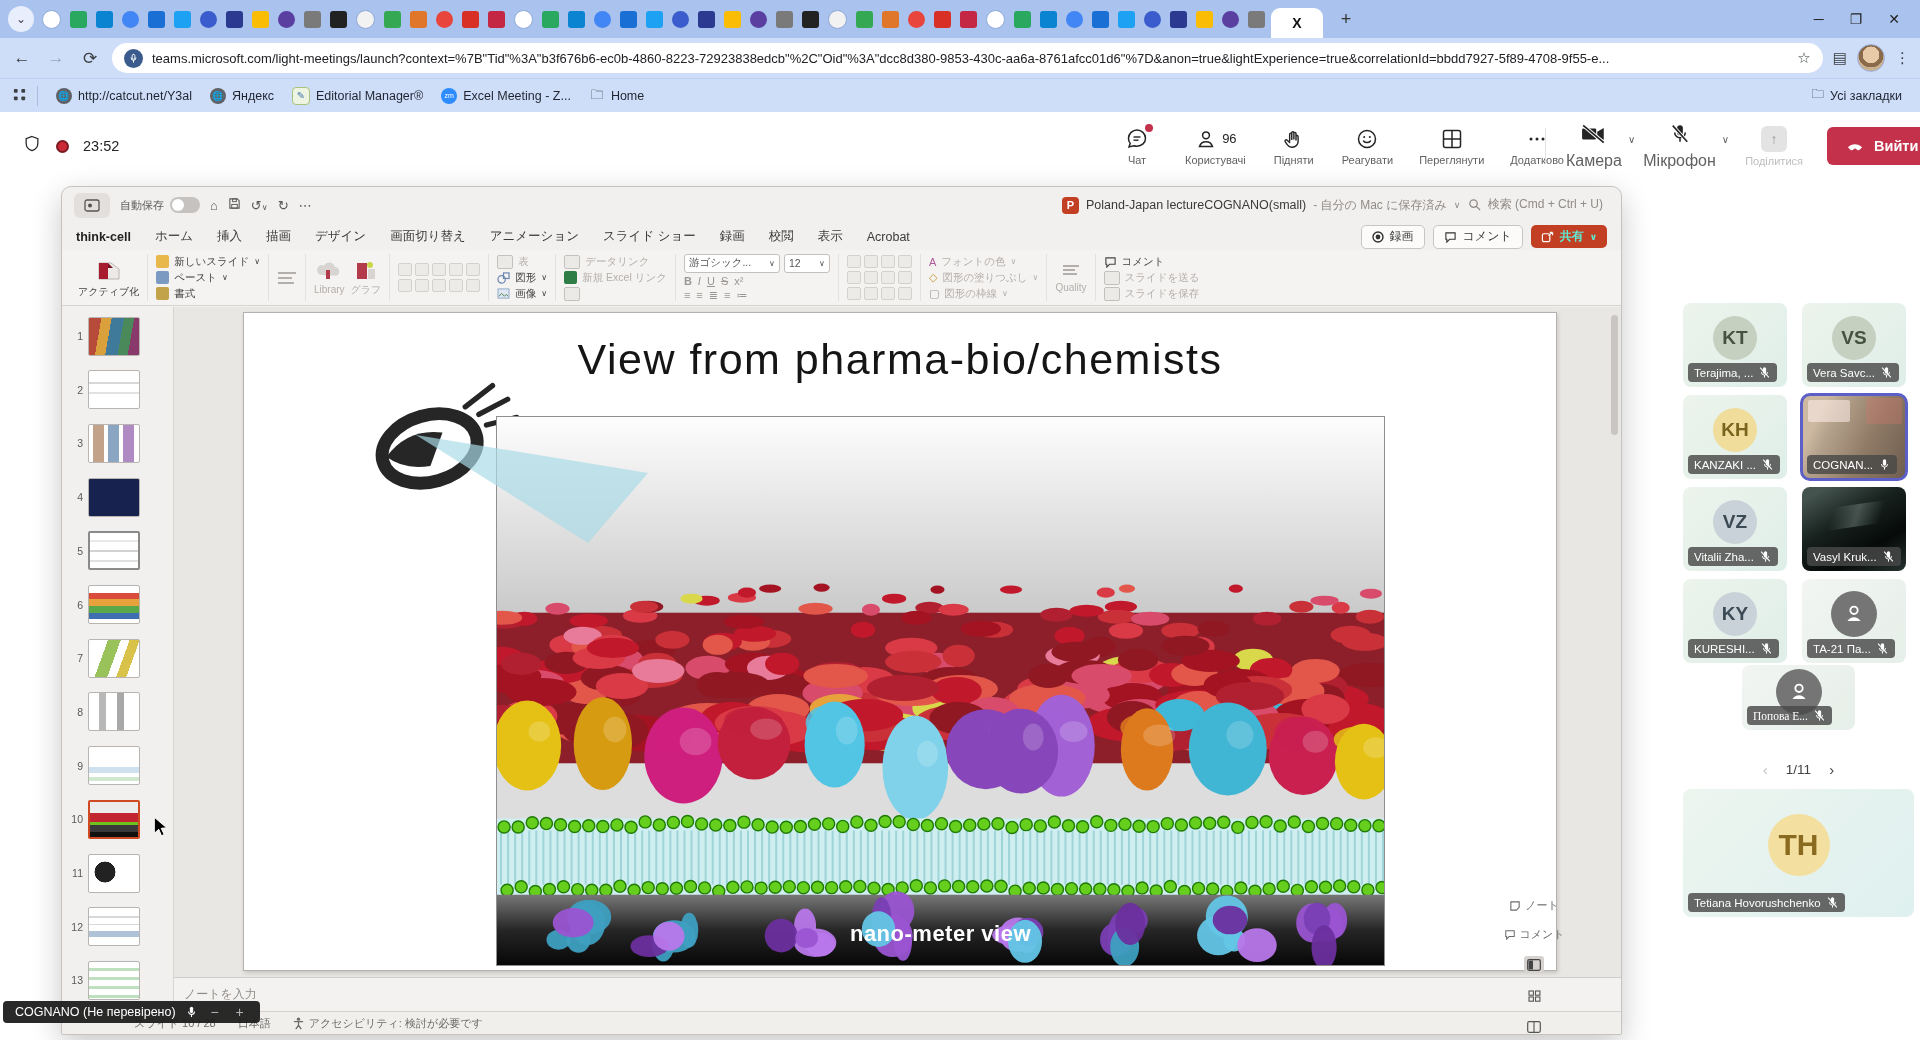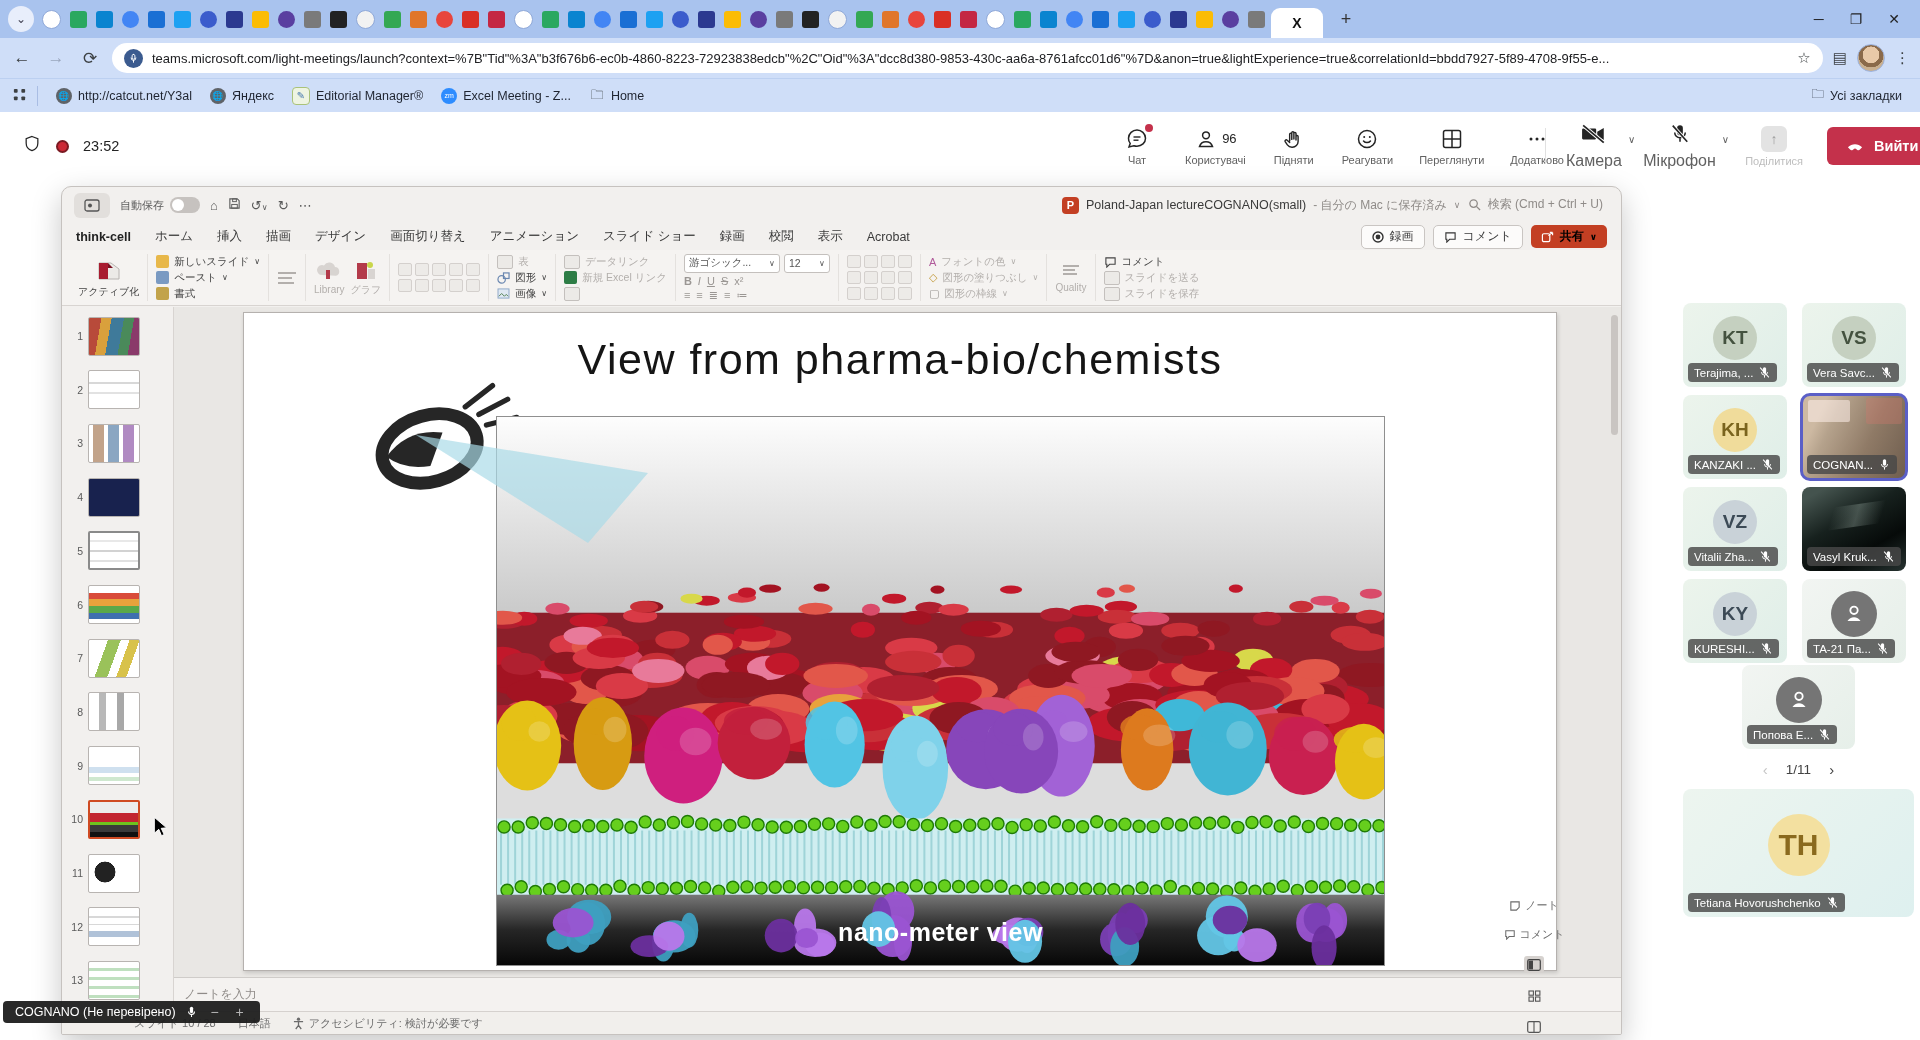--- a/index.html
+++ b/index.html
@@ -57,21 +57,21 @@
   #ppt-title-c{position:absolute;left:1000px;top:0;height:36px;display:flex;align-items:center;gap:7px;}
   #ppt-logo{width:17px;height:17px;border-radius:4px;background:#c33f23;color:#fff;font-size:11px;font-weight:bold;display:flex;align-items:center;justify-content:center;}
   #ppt-title{font-size:12.5px;color:#3a3a3a;}
   #ppt-title-suffix{font-size:12px;color:#8f8b88;}
   #ppt-search{position:absolute;right:18px;top:9px;display:flex;align-items:center;gap:7px;font-size:12px;color:#8f8b88;}
   #ppt-tabs{position:absolute;left:0;top:36px;width:100%;height:27px;display:flex;align-items:center;padding:0 14px;box-sizing:border-box;gap:24px;}
   .ptab-lbl{font-size:12.5px;color:#3a3a3a;white-space:nowrap;}
   .ptab-lbl.first{font-weight:bold;color:#222;}
   #tabs-right{margin-left:auto;display:flex;align-items:center;gap:8px;}
   .mini-btn{height:22px;padding:0 10px;border:1px solid #c9c5c2;border-radius:5px;background:#fcfbfa;display:flex;align-items:center;gap:6px;font-size:12px;color:#3a3a3a;}
-  #share-red{height:23px;padding:0 10px;border-radius:5px;background:#c33f23;color:#000000;display:flex;align-items:center;gap:6px;font-size:12px;font-weight:bold;}
+  #share-red{height:23px;padding:0 10px;border-radius:5px;background:#c33f23;color:#5eead4;display:flex;align-items:center;gap:6px;font-size:12px;font-weight:bold;}
   #ribbon{position:absolute;left:0;top:63px;width:100%;height:56px;background:#f5f3f1;border-bottom:1px solid #d8d4d1;display:flex;align-items:stretch;padding:4px 8px;box-sizing:border-box;}
   .rgroup{display:flex;align-items:center;gap:6px;padding:0 8px;border-right:1px solid #e4e1de;}
   .rbig{display:flex;flex-direction:column;align-items:center;justify-content:center;gap:3px;font-size:10px;color:#444;text-align:center;line-height:1.1;}
   .rstack{display:flex;flex-direction:column;justify-content:center;gap:2px;}
   .ritem{display:flex;align-items:center;gap:5px;font-size:10.5px;color:#444;white-space:nowrap;}
   .ritem.faded,.rbig.faded{color:#b3afac;}
   .rico{width:13px;height:13px;border-radius:2px;flex:none;display:inline-block;}
   .iconbox{width:14px;height:12px;border:1px solid #c4c0bd;border-radius:2px;background:#eceae7;display:inline-block;}
   .fgrid{display:grid;grid-template-columns:repeat(5,14px);grid-auto-rows:13px;gap:3px;}
   .fgrid span{border:1px solid #d4d0cd;border-radius:2px;background:#edebe8;}
@@ -89,21 +89,21 @@
   #canvas{flex:1;background:#e9e7e4;position:relative;overflow:hidden;}
   #notesbar{height:33px;background:#f4f2f0;border-top:1px solid #cfccc9;display:flex;align-items:center;padding-left:10px;font-size:12px;color:#8f8b88;}
   #vscroll{position:absolute;right:3px;top:8px;width:7px;height:120px;border-radius:4px;background:#c9c5c2;}
   
   #slide{position:absolute;left:69px;top:5px;width:1312px;height:657px;background:#fff;border:1px solid #b5b1ae;box-shadow:1px 2px 4px rgba(0,0,0,.15);}
   #slide-title{position:absolute;left:0;top:22px;width:100%;text-align:center;font-size:43px;letter-spacing:1.5px;color:#151515;font-weight:500;}
   #eye{position:absolute;left:112px;top:62px;width:170px;height:125px;}
   #cone{position:absolute;left:168px;top:118px;width:240px;height:115px;z-index:3;opacity:.8;}
   #membrane-wrap{position:absolute;left:252px;top:103px;width:887px;height:548px;border:1px solid #8f8f8f;background:#ddd;z-index:2;}
   #membrane{width:100%;height:100%;display:block;}
-  #mem-caption{position:absolute;left:0;bottom:18px;width:100%;text-align:center;color:#fff;font-size:25px;font-weight:bold;letter-spacing:.5px;z-index:4;}
+  #mem-caption{position:absolute;left:0;bottom:18px;width:100%;text-align:center;color:#fff;font-size:22px;font-weight:bold;letter-spacing:.5px;z-index:4;}
   
   #ppt-status{position:absolute;left:0;bottom:0;width:100%;height:23px;background:#f1efec;border-top:1px solid #d5d1ce;display:flex;align-items:center;font-size:11px;color:#6b6b6b;padding:0 10px 0 72px;box-sizing:border-box;gap:22px;}
   #status-right{margin-left:auto;display:flex;align-items:center;gap:14px;flex-direction:column;}
   .viewbtn{width:20px;height:17px;display:flex;align-items:center;justify-content:center;border-radius:3px;color:#555;}
   .viewbtn.active{background:#d6d2cf;}
   #zoom-slider{display:flex;align-items:center;gap:6px;color:#6b6b6b;}
   .sl-line{width:52px;height:2px;background:#b5b1ae;}
   .sl-knob{width:11px;height:11px;border-radius:50%;background:#fdfdfd;border:1px solid #a5a19e;}
   
   #banner{position:absolute;left:3px;top:1001px;height:22px;background:rgba(30,30,30,.95);border-radius:4px;display:flex;align-items:center;color:#fff;font-size:12.5px;padding:0 12px;gap:9px;z-index:20;}
@@ -1457,21 +1457,21 @@
               <svg width="13" height="13" viewBox="0 0 16 16">
                 <path d="M8 1.5A2 2 0 0 1 10 3.5v4a2 2 0 0 1-4 0v-4A2 2 0 0 1 8 1.5z" fill="#fff"></path>
                 <path d="M4.3 7.5a3.7 3.7 0 0 0 7.4 0M8 11.3v3" stroke="#fff" stroke-width="1.2" fill="none"></path>
                 <line x1="2.6" y1="2" x2="13.4" y2="14" stroke="#fff" stroke-width="1.3"></line>
               </svg>
             </span>
           </div>
         </div>
       </div>
     <div id="overflow-tile">
-        <div class="tile avatar-tile" style="height: 84px;">
+        <div class="tile avatar-tile" style="height: 65px; font-family: Liberation Serif, serif;">
           <div class="av-circle">
             <svg width="26" height="26" viewBox="0 0 24 24">
               <circle cx="12" cy="8.6" r="3.4" fill="none" stroke="#fff" stroke-width="1.7"></circle>
               <path d="M6 18.5a7 7 0 0 1 12 0z" fill="#fff"></path>
             </svg>
           </div>
           <div class="namepill">
             <span class="nm">Попова Е...</span>
             <span style="display: flex;">
               <svg width="13" height="13" viewBox="0 0 16 16">

